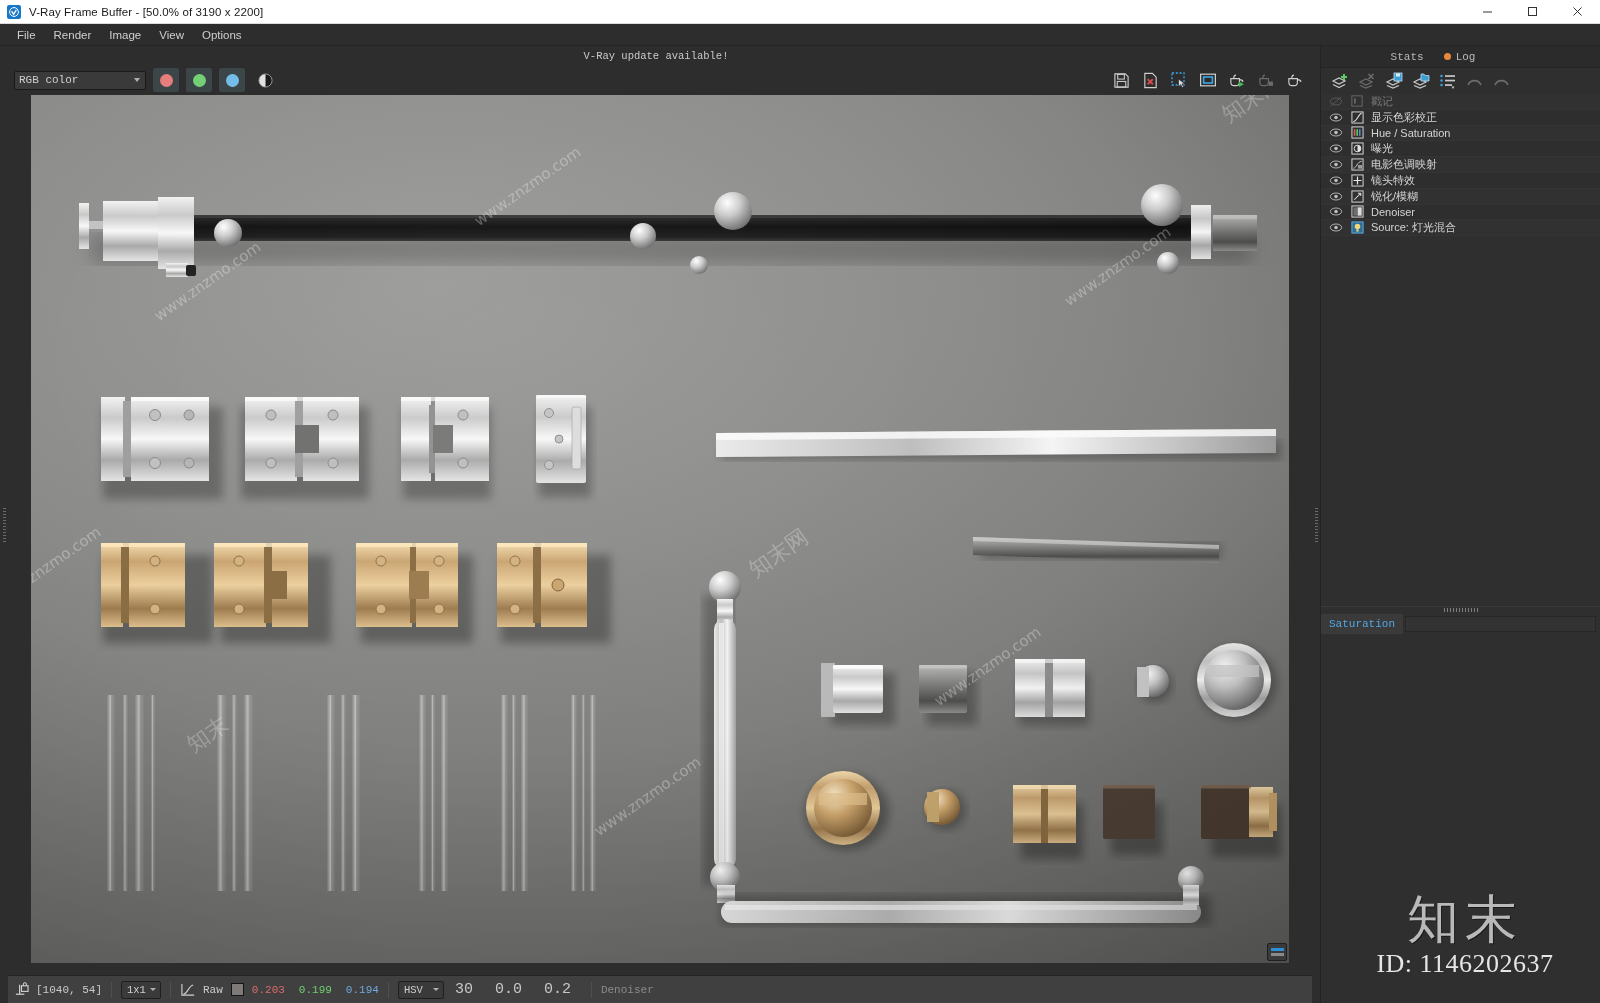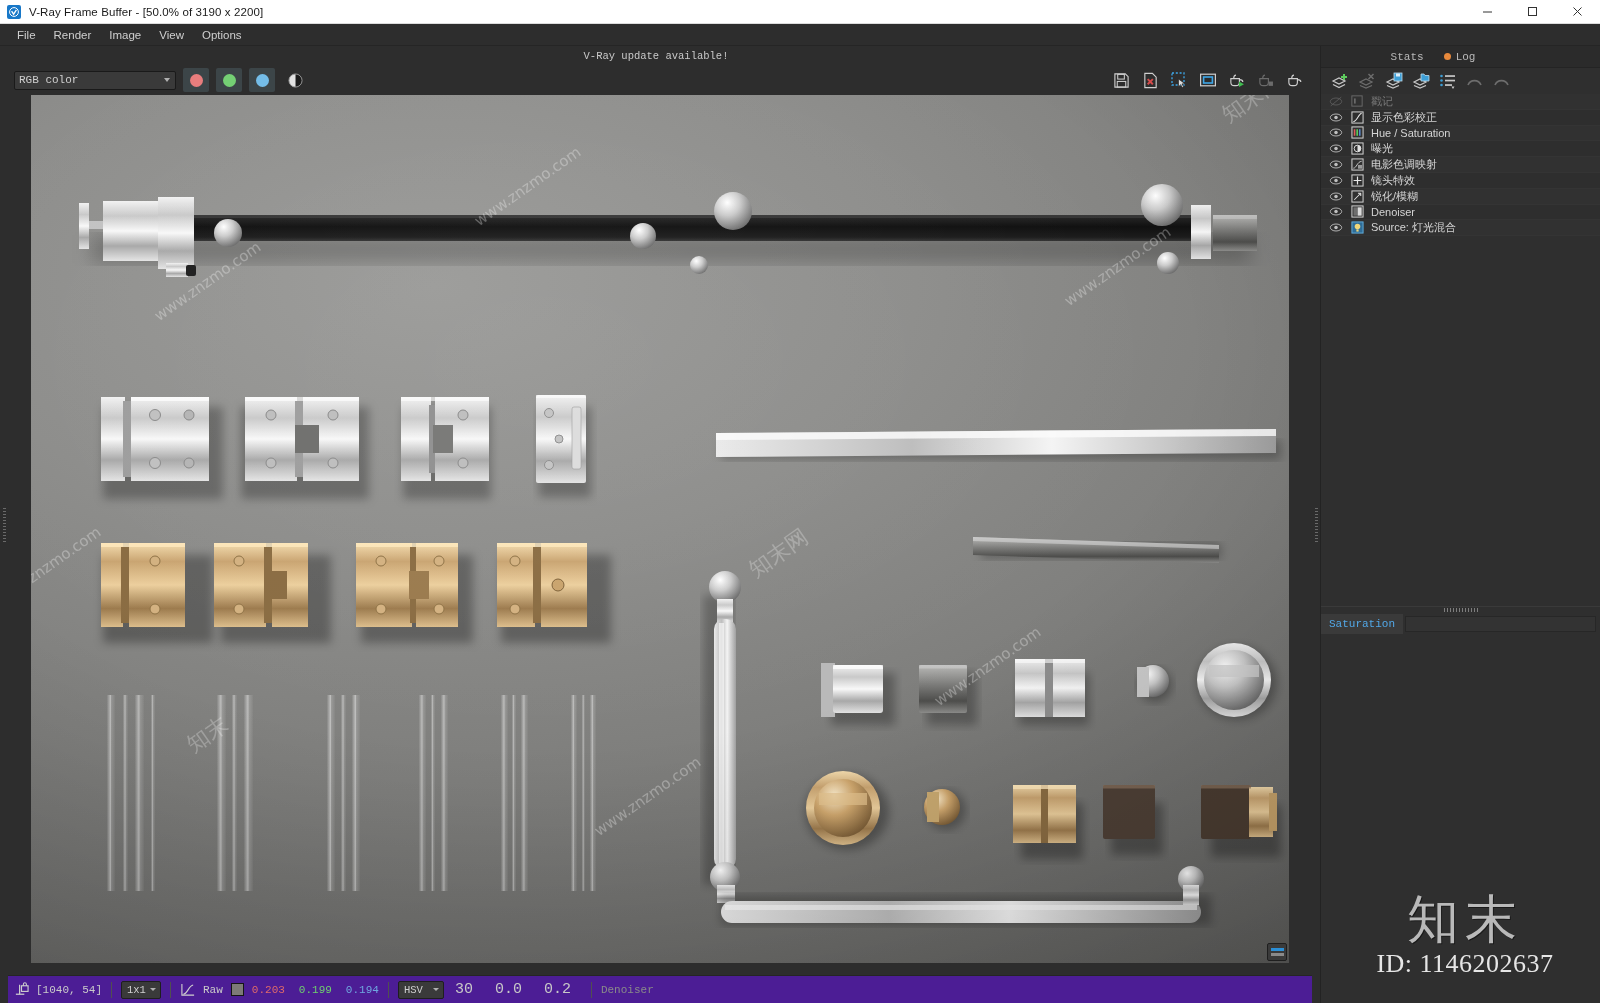--- a/index.html
+++ b/index.html
@@ -62,21 +62,21 @@
   .vfb { flex: 1 1 auto; display: flex; flex-direction: column; min-width: 0; background:#2d2d2d;}
 
   .toolbar {
     height: 30px; flex: 0 0 30px;
     background: #2d2d2d;
     display: flex; align-items: center;
     padding: 0 6px;
     position: relative;
   }
   .chan-select {
-    width: 162px; height: 19px;
+    width: 132px; height: 19px;
     background: #3a3a3a; border: 1px solid #1a1a1a;
     border-radius: 2px;
     display: flex; align-items: center;
     padding: 0 4px;
     font-family: "Liberation Mono", monospace;
     font-size: 11px; color: #cfcfcf;
     position: relative;
   }
   .chan-select .caret {
     position: absolute; right: 5px;
@@ -138,21 +138,21 @@
     width: 8px; flex: 0 0 8px;
     background: #2d2d2d;
     display: flex; align-items: center; justify-content: center;
   }
   .grip { width: 3px; height: 34px;
     background: repeating-linear-gradient(to bottom,#6a6a6a 0 1px,#2d2d2d 1px 3px); }
 
   
   .statusbar {
     height: 28px; flex: 0 0 28px;
-    background: #4c1d95;
+    background: #404040;
     display: flex; align-items: center;
     padding: 0 6px;
     border-top: 1px solid #252525;
     position: relative;
   }
   .sb-sep { width:1px; height:16px; background:#505050; margin:0 9px; }
   .sb-txt {
     font-family: "Liberation Mono", monospace;
     font-size: 11px; color: #cacaca; white-space: nowrap;
   }

